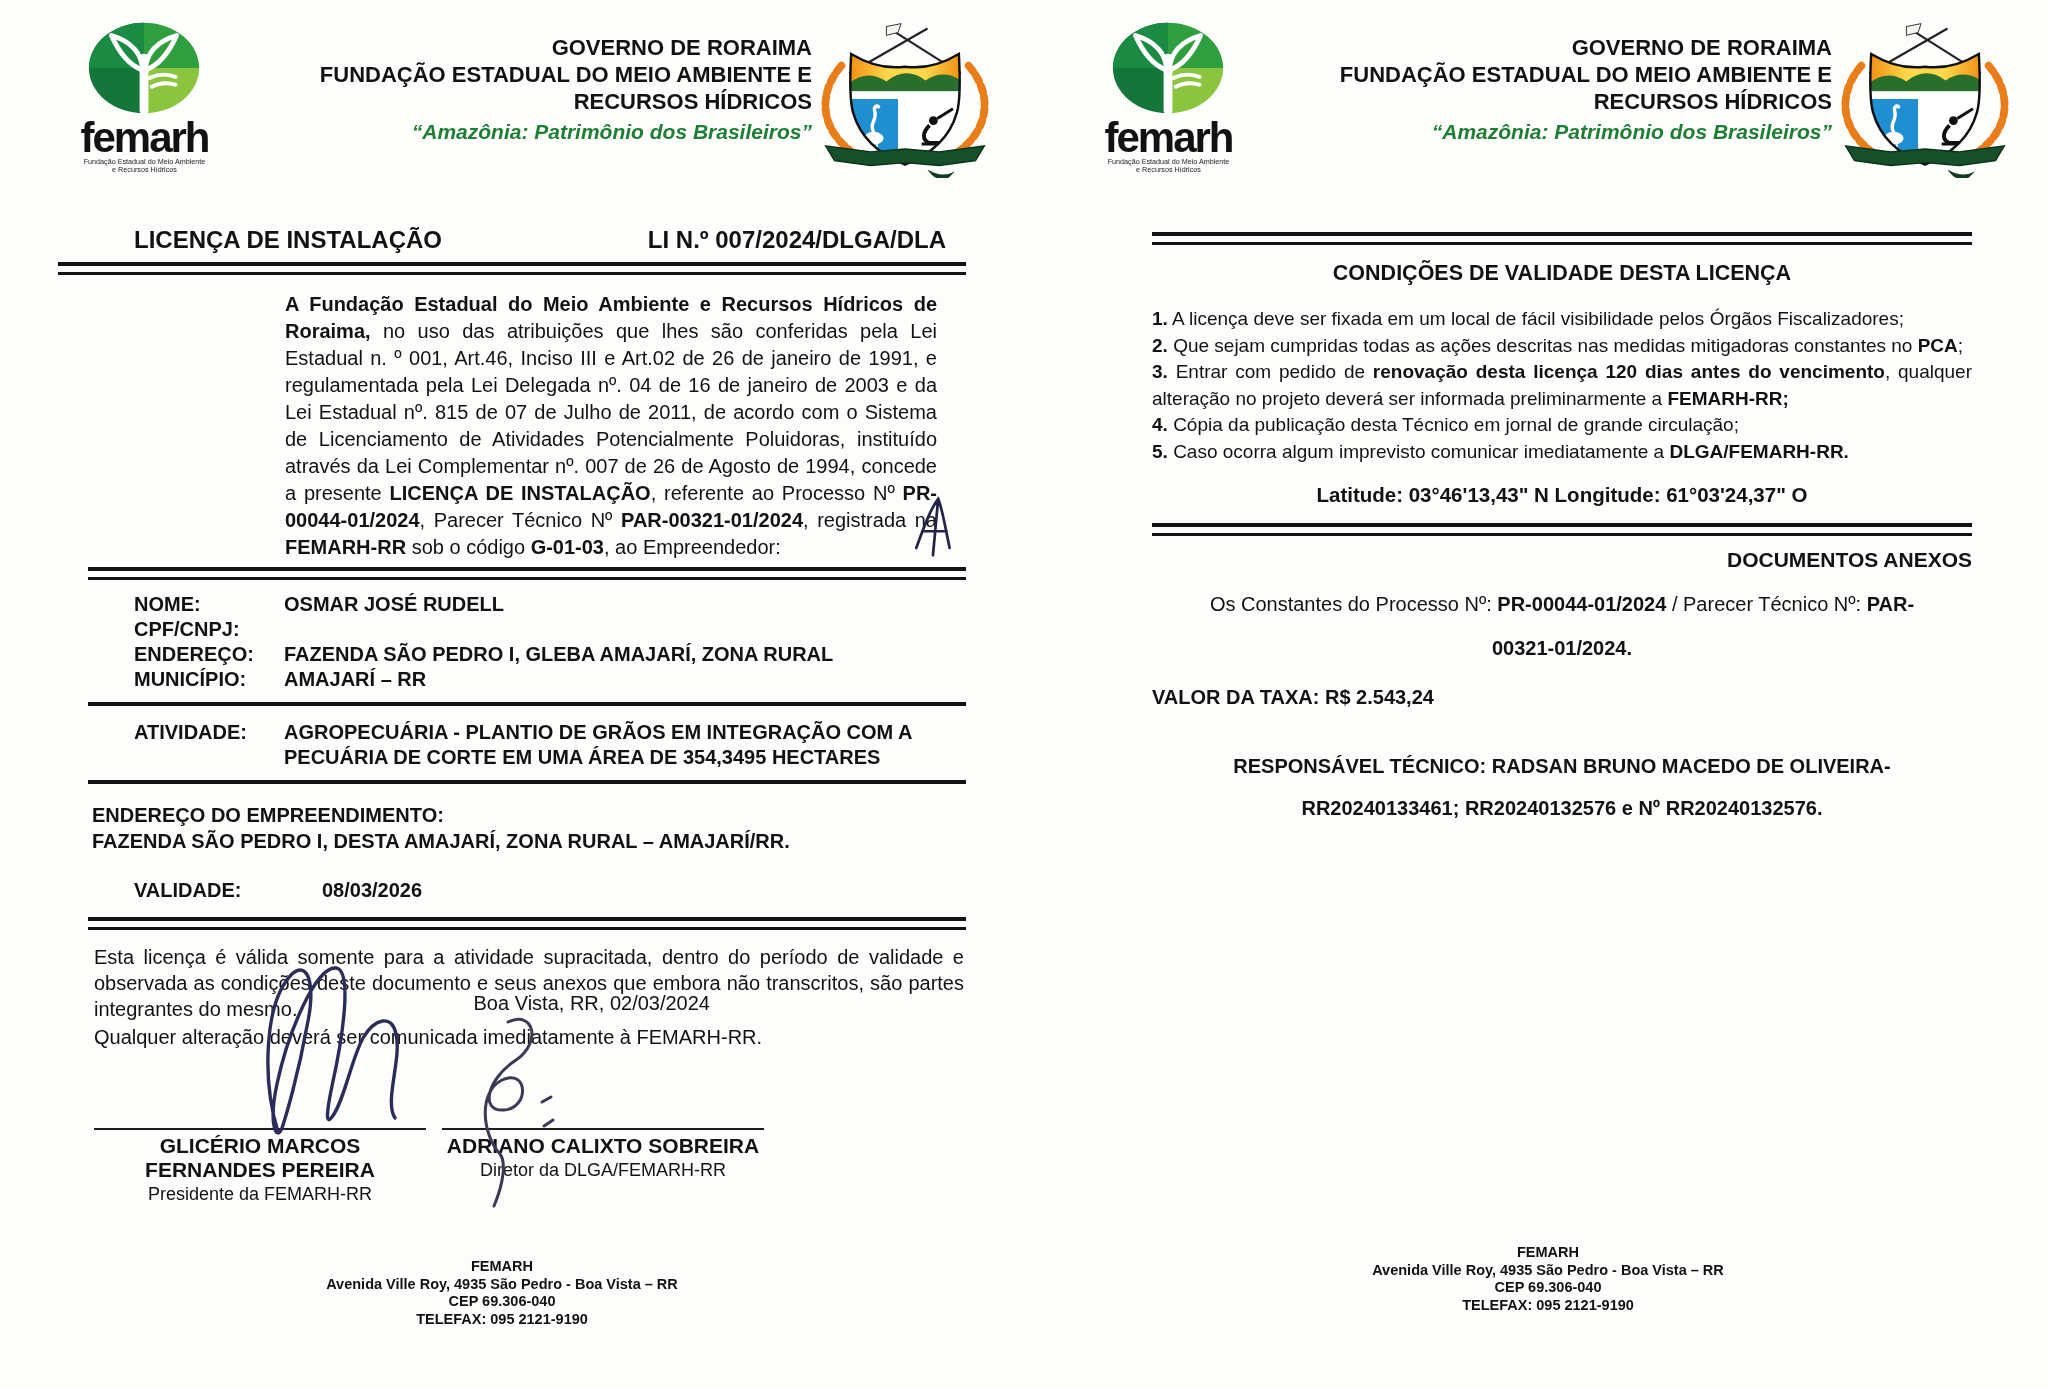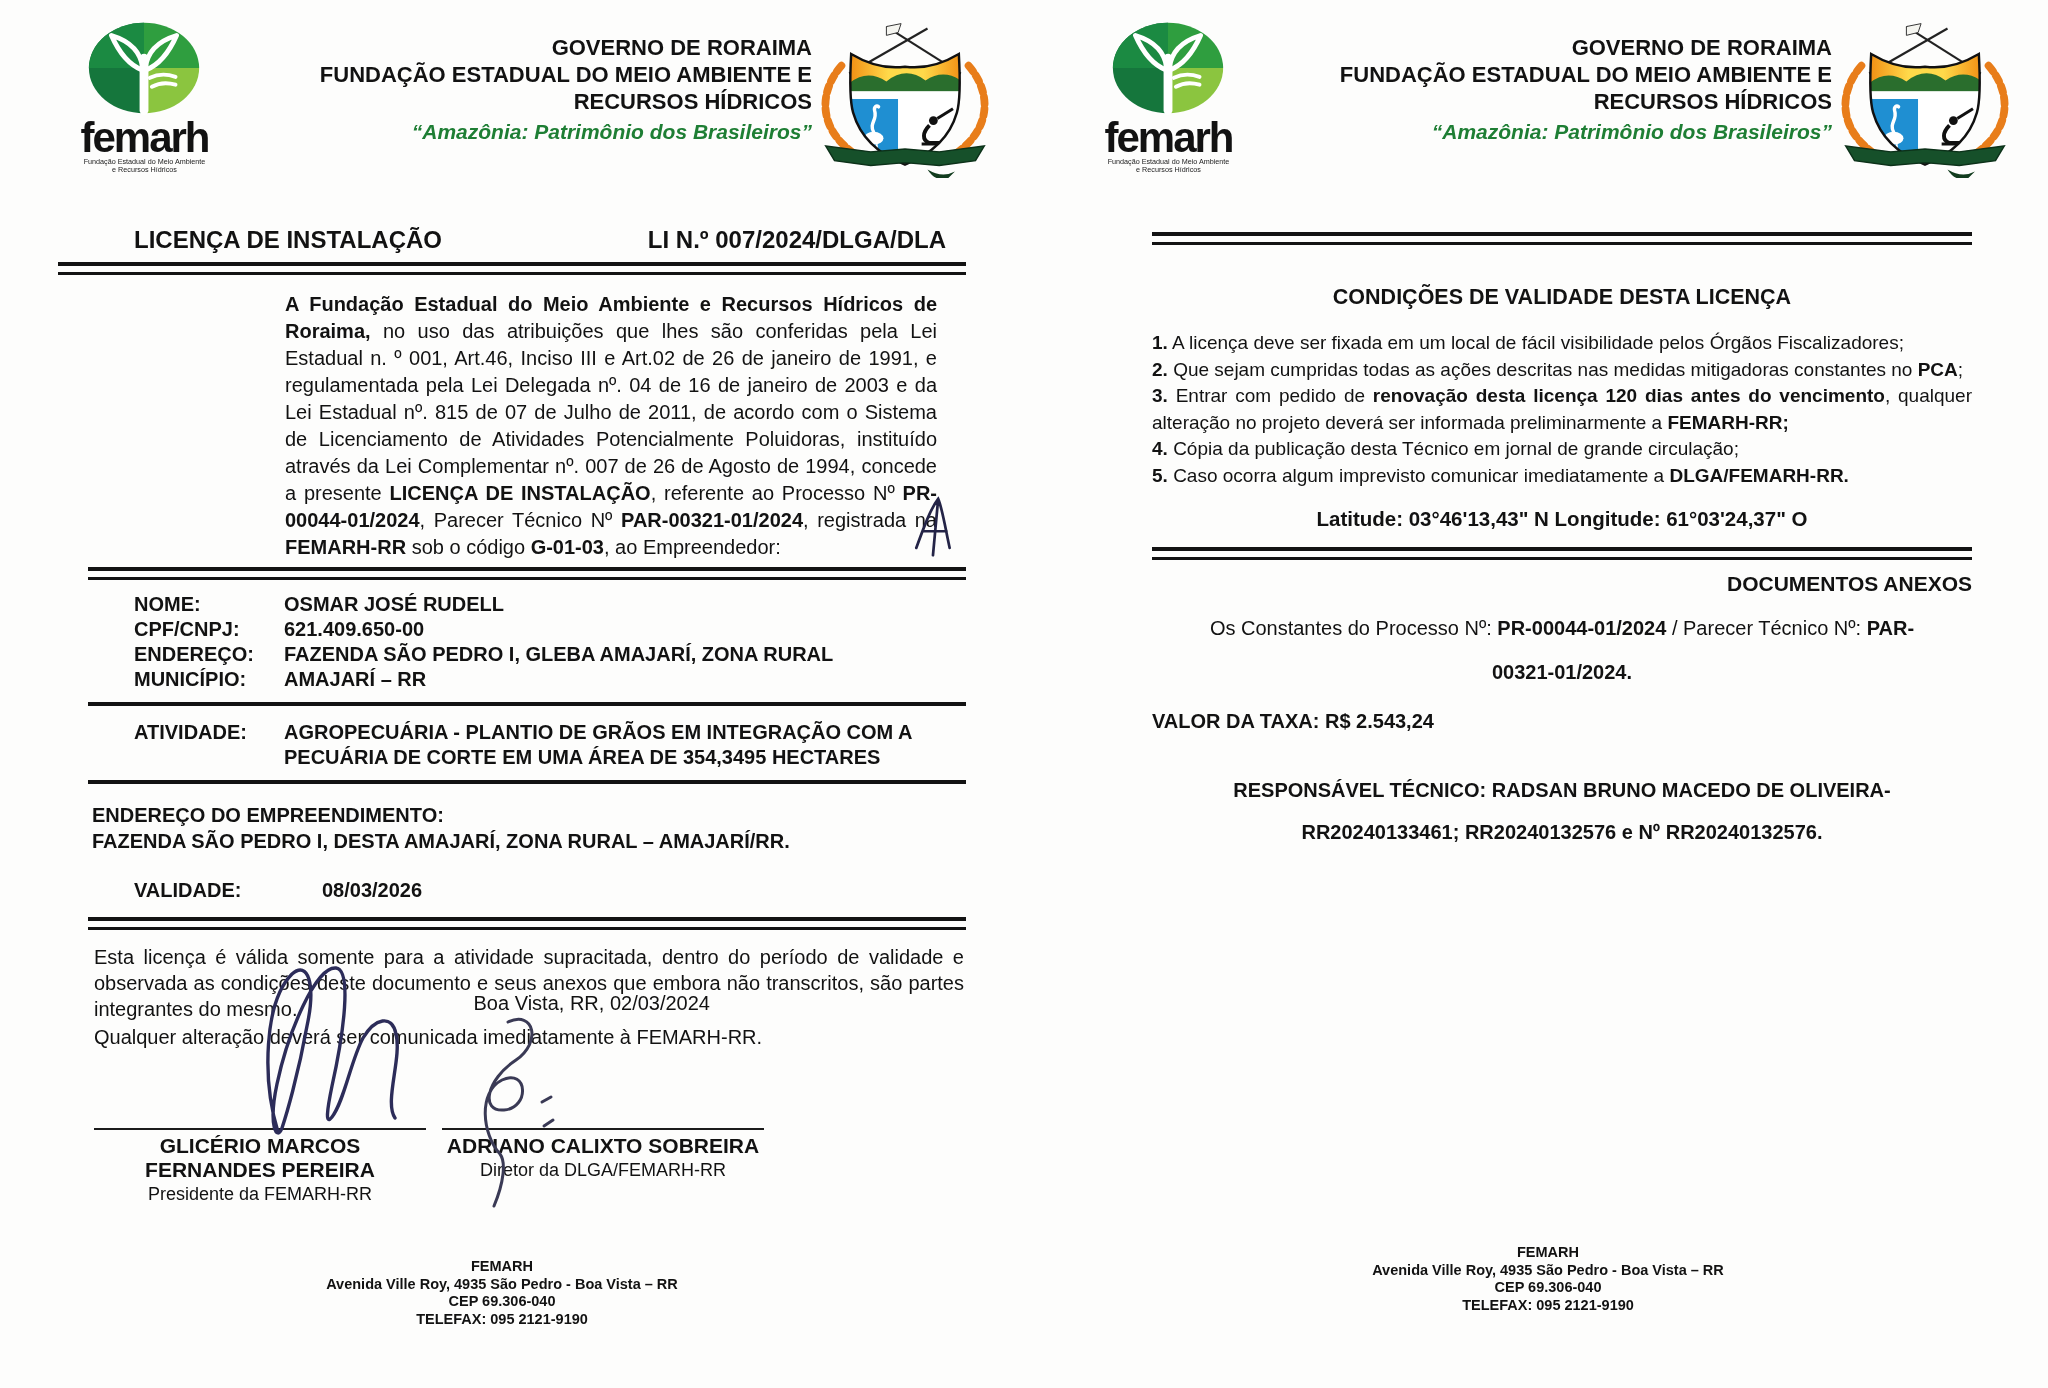--- a/index.html
+++ b/index.html
@@ -57,21 +57,21 @@
   .sig-svg-2 { left:408px; top:-118px; }
   .initial-svg { position:absolute; left:868px; top:492px; }
 
   .footer { position:absolute; left:0; width:920px; text-align:center; font-size:14.5px; font-weight:bold; line-height:17.5px; }
   .footer-left  { top:1258px; }
   .footer-right { top:1244px; left:22px; }
 
   
   .rp-content { padding:0 52px 0 86px; }
   .rule-top { margin-top:50px; }
-  .cond-title { text-align:center; font-size:21.5px; font-weight:bold; margin-top:40px; }
+  .cond-title { text-align:center; font-size:21.5px; font-weight:bold; margin-top:16px; }
   .cond-list { margin-top:20px; font-size:19px; line-height:26.5px; text-align:justify; }
   .coords { text-align:center; font-size:20.5px; font-weight:bold; margin-top:18px; }
   .rule-mid { margin-top:16px; }
   .annex-title { text-align:right; font-size:21px; font-weight:bold; margin-top:12px; }
   .annex-line { text-align:center; font-size:20px; line-height:44px; margin:10px 40px 0 40px; }
   .tax-line { text-align:left; font-size:20px; font-weight:bold; margin-top:16px; }
   .resp-line { text-align:center; font-size:20px; font-weight:bold; line-height:42px; margin:36px 30px 0 30px; }
 
   b { font-weight:bold; }
 </style>
@@ -166,21 +166,20 @@
 
     <div class="rule-double rule-b"></div>
 
     <div class="info-rows">
       <div class="irow">
         <span class="lbl">NOME:</span>
         <span class="val">OSMAR JOSÉ RUDELL</span>
       </div>
       <div class="irow">
         <span class="lbl">CPF/CNPJ:</span>
-        <span class="val">621.409.650-00</span>
       </div>
       <div class="irow">
         <span class="lbl">ENDEREÇO:</span>
         <span class="val">FAZENDA SÃO PEDRO I, GLEBA AMAJARÍ, ZONA RURAL</span>
       </div>
       <div class="irow">
         <span class="lbl">MUNICÍPIO:</span>
         <span class="val">AMAJARÍ – RR</span>
       </div>
     </div>

